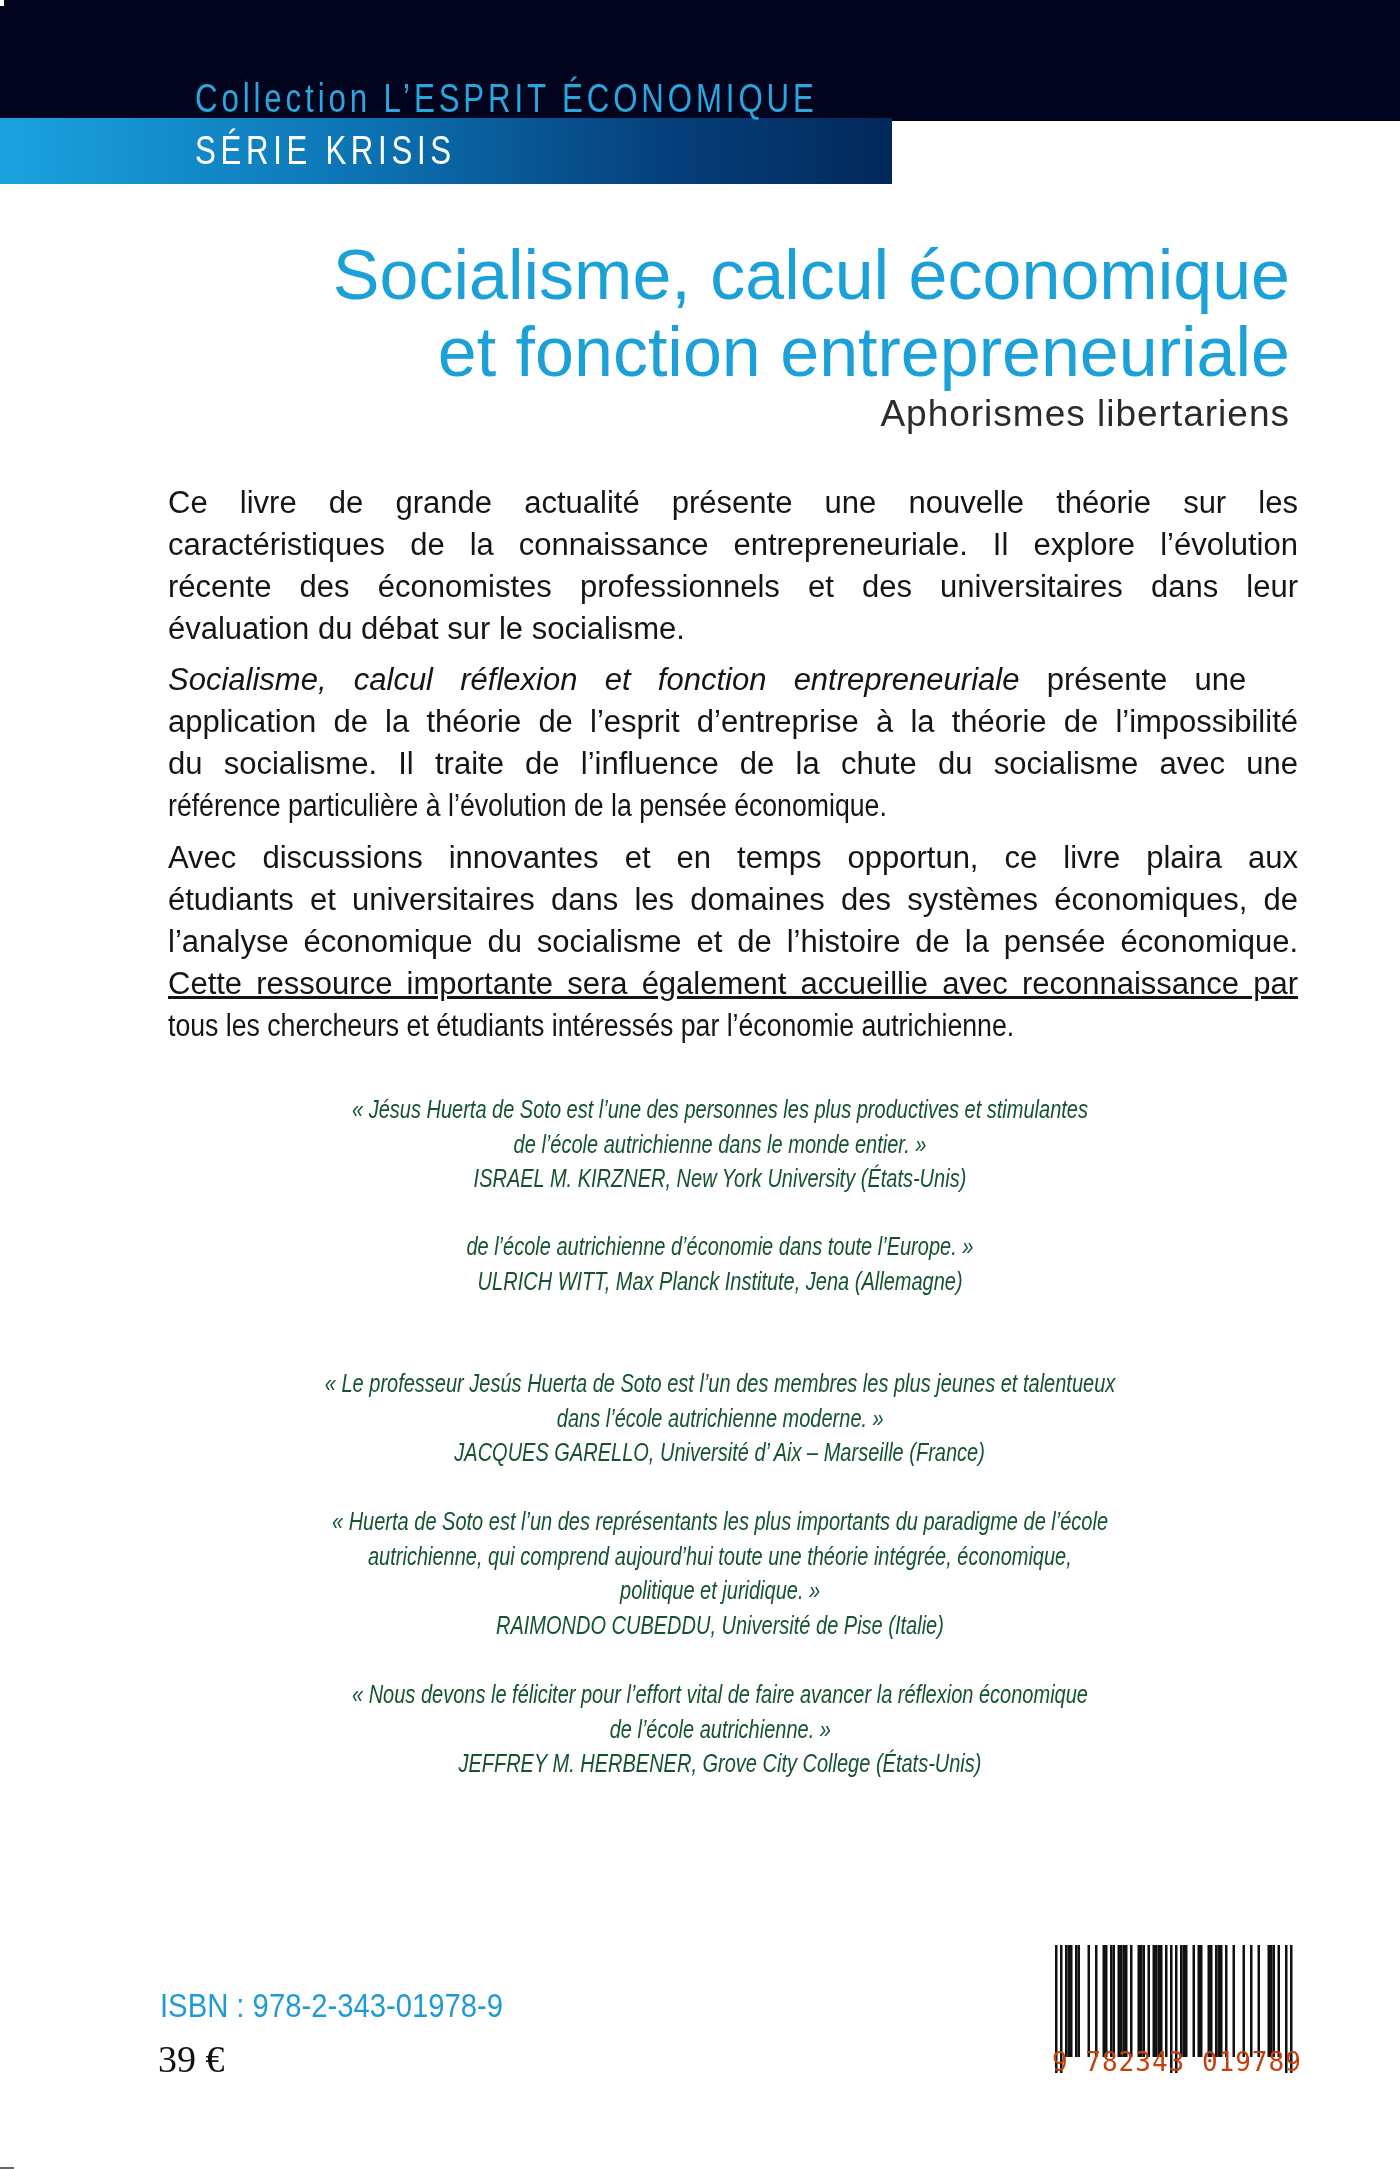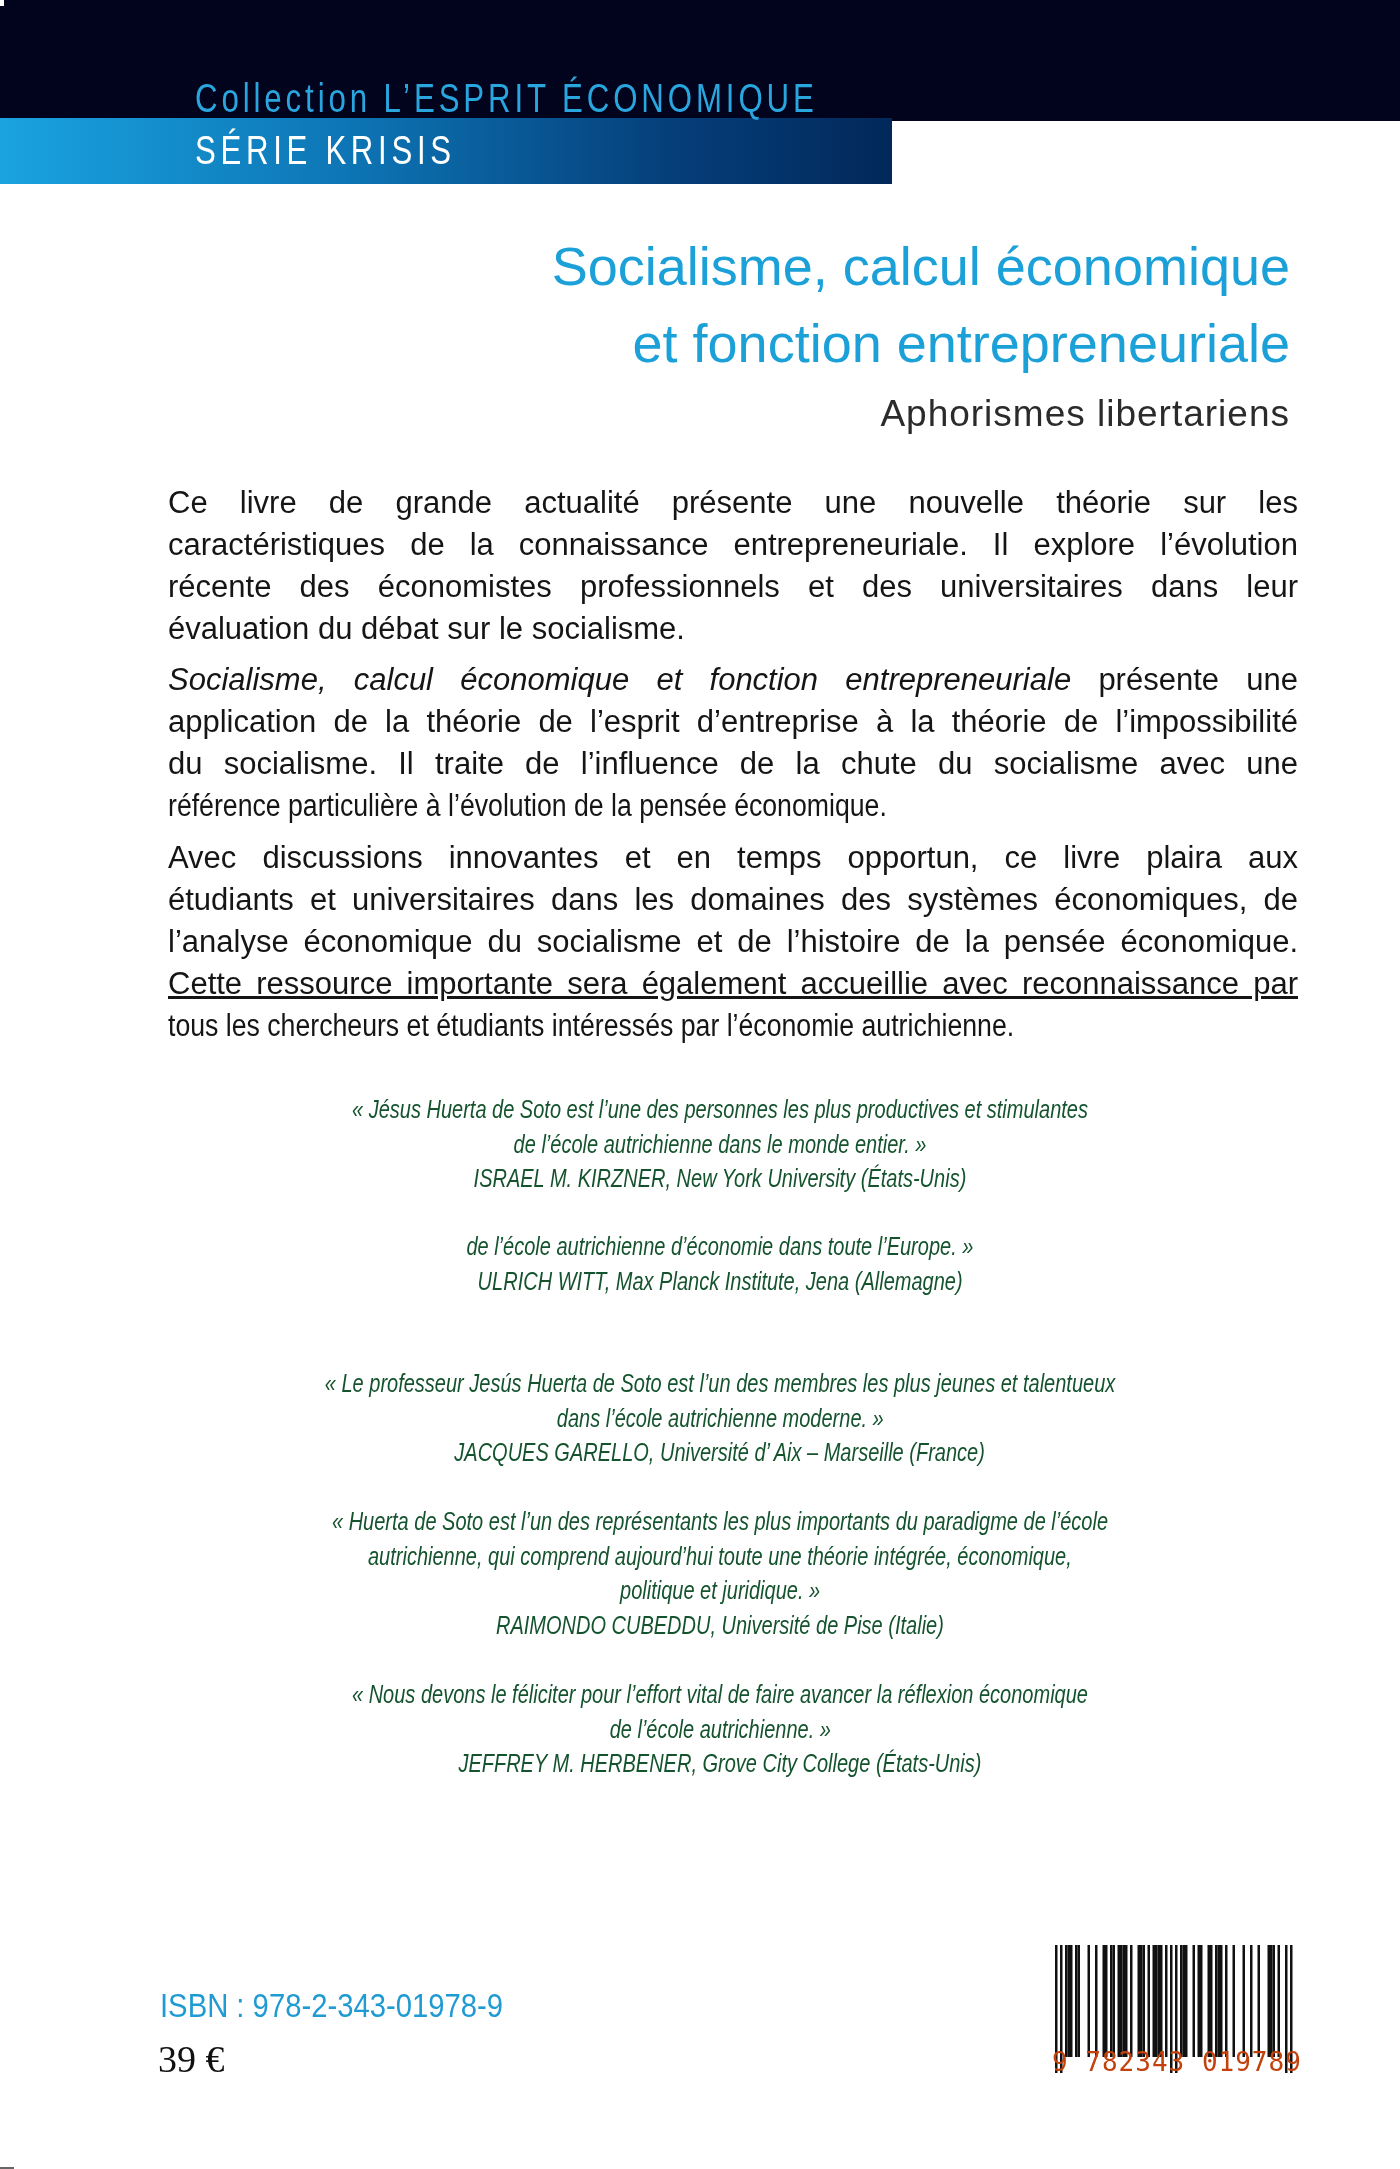--- a/index.html
+++ b/index.html
@@ -2,21 +2,21 @@
 <html><head>
 <meta charset="utf-8">
 <style>
   html, body { margin: 0; padding: 0; }
   body { width: 1400px; height: 2169px; position: relative; background: #ffffff; overflow: hidden; font-family: "Liberation Sans", sans-serif; color: #1a1a1a; }
   .band-dark { position: absolute; left: 0; top: 0; width: 1400px; height: 121px; background: #02031c; }
   .band-blue { position: absolute; left: 0; top: 118px; width: 892px; height: 66px; background: linear-gradient(90deg, #1aa3e0 0%, #0d74b4 40%, #053f7a 75%, #02285a 100%); }
   .collection { position: absolute; left: 195px; top: 76px; font-size: 40px; color: #2aa6df; letter-spacing: 5px; white-space: nowrap; transform-origin: left top; transform: scaleX(0.78); }
   .serie { position: absolute; left: 195px; top: 128px; font-size: 40px; color: #ffffff; letter-spacing: 6px; white-space: nowrap; transform-origin: left top; transform: scaleX(0.78); }
   .corner-mark { position: absolute; width: 14px; height: 2px; background: #666; }
-  .title { position: absolute; right: 110px; top: 228px; width: 1000px; text-align: right; color: #1ba0d8; font-size: 54px; line-height: 77px; }
+  .title { position: absolute; right: 110px; top: 237px; width: 1000px; text-align: right; color: #1ba0d8; font-size: 70px; line-height: 77px; }
   .title .tl { display: block; white-space: nowrap; }
   .subtitle { position: absolute; right: 110px; top: 393px; text-align: right; color: #2b2b2b; font-size: 37px; font-weight: normal; letter-spacing: 1px; white-space: nowrap; }
   .body { position: absolute; left: 168px; width: 1130px; }
   .line { display: block; height: 42px; line-height: 42px; font-size: 31px; white-space: nowrap; color: #151515; }
   .line span.inner { display: inline-block; transform-origin: left center; white-space: nowrap; }
   .quotes { position: absolute; left: 200px; width: 1040px; text-align: center; }
   .qgroup { position: absolute; left: 0; width: 1040px; }
   .qline { display: block; height: 34.6px; line-height: 34.6px; font-size: 25px; font-style: italic; color: #14532d; white-space: nowrap; text-align: center; }
   .qline span.inner { display: inline-block; transform-origin: center center; }
   .isbn { position: absolute; left: 160px; top: 1986px; font-size: 34px; color: #1f9ad3; white-space: nowrap; letter-spacing: 0px; transform-origin: left top; transform: scaleX(0.86); }
@@ -43,21 +43,21 @@
 <div class="subtitle">Aphorismes libertariens</div>
 
 <div class="body" id="desc" style="top: 482px;">
     <div style="position: absolute; left: 0px; top: 0px; width: 1130px;">
       <div class="line"><span class="inner" style="word-spacing: 23.5609px;"><span>Ce livre de grande actualité présente une nouvelle théorie sur les</span></span></div>
       <div class="line"><span class="inner" style="word-spacing: 16.4308px;"><span>caractéristiques de la connaissance entrepreneuriale. Il explore l’évolution</span></span></div>
       <div class="line"><span class="inner" style="word-spacing: 19.5508px;"><span>récente des économistes professionnels et des universitaires dans leur</span></span></div>
       <div class="line"><span class="inner"><span>évaluation du débat sur le socialisme.</span></span></div>
     </div>
     <div style="position: absolute; left: 0px; top: 177px; width: 1130px;">
-      <div class="line"><span class="inner" style="word-spacing: 18.6429px;"><i>Socialisme, calcul économique et fonction entrepreneuriale</i><span> présente une</span></span></div>
+      <div class="line"><span class="inner" style="word-spacing: 18.6429px;"><i>Socialisme, calcul réflexion et fonction entrepreneuriale</i><span> présente une</span></span></div>
       <div class="line"><span class="inner" style="word-spacing: 8.57812px;"><span>application de la théorie de l’esprit d’entreprise à la théorie de l’impossibilité</span></span></div>
       <div class="line"><span class="inner" style="word-spacing: 12.6029px;"><span>du socialisme. Il traite de l’influence de la chute du socialisme avec une</span></span></div>
       <div class="line"><span class="inner" style="transform: scaleX(0.86);"><span>référence particulière à l’évolution de la pensée économique.</span></span></div>
     </div>
     <div style="position: absolute; left: 0px; top: 355px; width: 1130px;">
       <div class="line"><span class="inner" style="word-spacing: 17.4203px;"><span>Avec discussions innovantes et en temps opportun, ce livre plaira aux</span></span></div>
       <div class="line"><span class="inner" style="word-spacing: 7.61458px;"><span>étudiants et universitaires dans les domaines des systèmes économiques, de</span></span></div>
       <div class="line"><span class="inner" style="word-spacing: 6.32969px;"><span>l’analyse économique du socialisme et de l’histoire de la pensée économique.</span></span></div>
       <div class="line"><span class="inner" style="word-spacing: 5.55273px; text-decoration: underline;"><span>Cette ressource importante sera également accueillie avec reconnaissance par</span></span></div>
       <div class="line"><span class="inner" style="transform: scaleX(0.86);"><span>tous les chercheurs et étudiants intéressés par l’économie autrichienne.</span></span></div>

